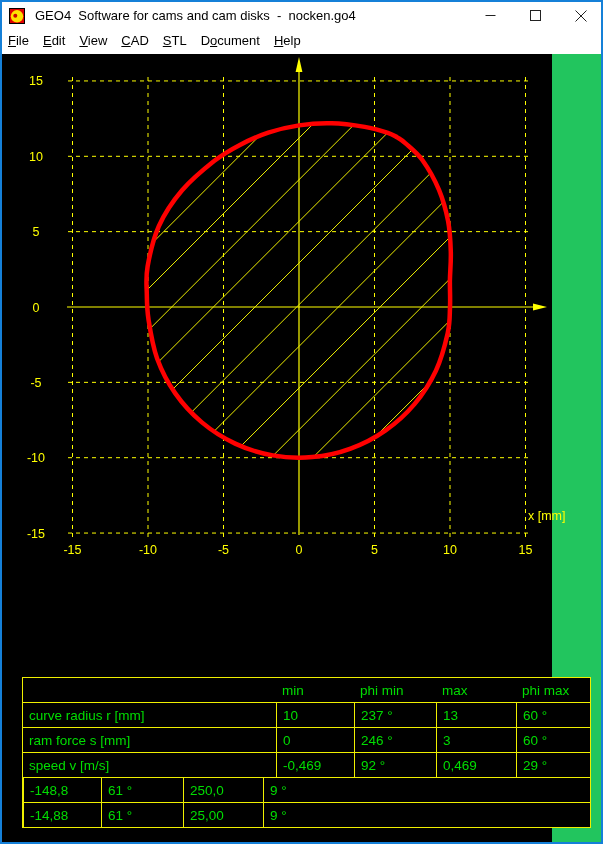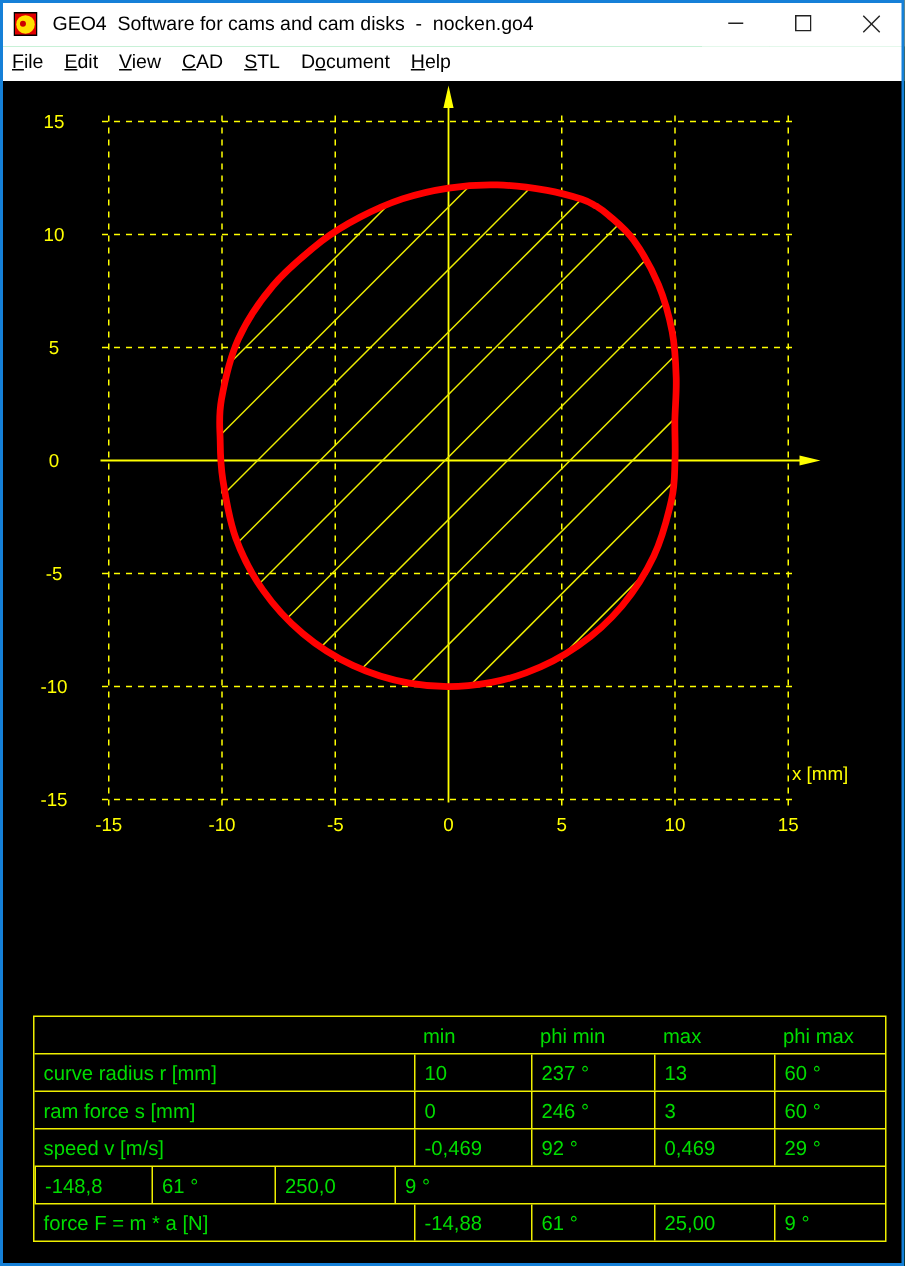--- a/index.html
+++ b/index.html
@@ -6,21 +6,21 @@
   body{width:603px;height:844px;position:relative;font-family:"Liberation Sans","DejaVu Sans",sans-serif;overflow:hidden;}
   .window{position:absolute;inset:0;background:#22c55e;}
   .winborder{position:absolute;inset:0;border:2px solid #1580d8;pointer-events:none;z-index:60;}
   .titlebar{position:absolute;left:0;top:0;width:603px;height:31px;background:#fff;display:flex;align-items:center;z-index:10;}
   .app-icon{width:16px;height:16px;margin-left:9px;flex:0 0 auto;}
   .title-text{margin-left:10px;font-size:13px;color:#000;white-space:pre;}
   .controls{margin-left:auto;display:flex;height:31px;}
   .ctrl-btn{width:45px;height:31px;display:flex;align-items:center;justify-content:center;background:#fff;}
   .menubar{position:absolute;left:0;top:31px;width:603px;height:23px;background:#fff;display:flex;padding-left:1px;box-sizing:border-box;z-index:10;}
   .menu-item{font-size:13px;color:#000;padding:2px 7px;white-space:pre;}
-  .client{position:absolute;left:0;top:54px;width:603px;height:790px;background:#000;}
+  .client{position:absolute;left:0;top:54px;width:552px;height:790px;background:#000;}
   #plot{position:absolute;left:0;top:0;}
   
   .dtable{position:absolute;left:22px;top:623px;width:569px;height:151px;border:1px solid #efef00;box-sizing:border-box;color:#00dd00;font-size:13.5px;display:flex;flex-direction:column;background:#000;}
   .trow{display:flex;height:25px;box-sizing:border-box;border-top:1px solid #efef00;flex:0 0 auto;}
   .trow.thead{height:24px;border-top:none;}
   .tcell{display:flex;align-items:center;padding-left:6px;box-sizing:border-box;overflow:hidden;white-space:pre;}
   .c0{width:253px;flex:0 0 auto;}
   .c1{width:78px;flex:0 0 auto;}
   .c2{width:82px;flex:0 0 auto;}
   .c3{width:80px;flex:0 0 auto;}
@@ -167,21 +167,20 @@
           <div class="tcell c3">0,469</div>
           <div class="tcell c4">29 °</div>
         </div>
         <div class="trow">
           <div class="tcell c1">-148,8</div>
           <div class="tcell c2">61 °</div>
           <div class="tcell c3">250,0</div>
           <div class="tcell c4">9 °</div>
         </div>
         <div class="trow">
-          <div class="tcell c0">force F = m * a [N]</div>
           <div class="tcell c1">-14,88</div>
           <div class="tcell c2">61 °</div>
           <div class="tcell c3">25,00</div>
           <div class="tcell c4">9 °</div>
         </div>
       </div>
   </div>
 
   <div class="winborder"></div>
 </div>

